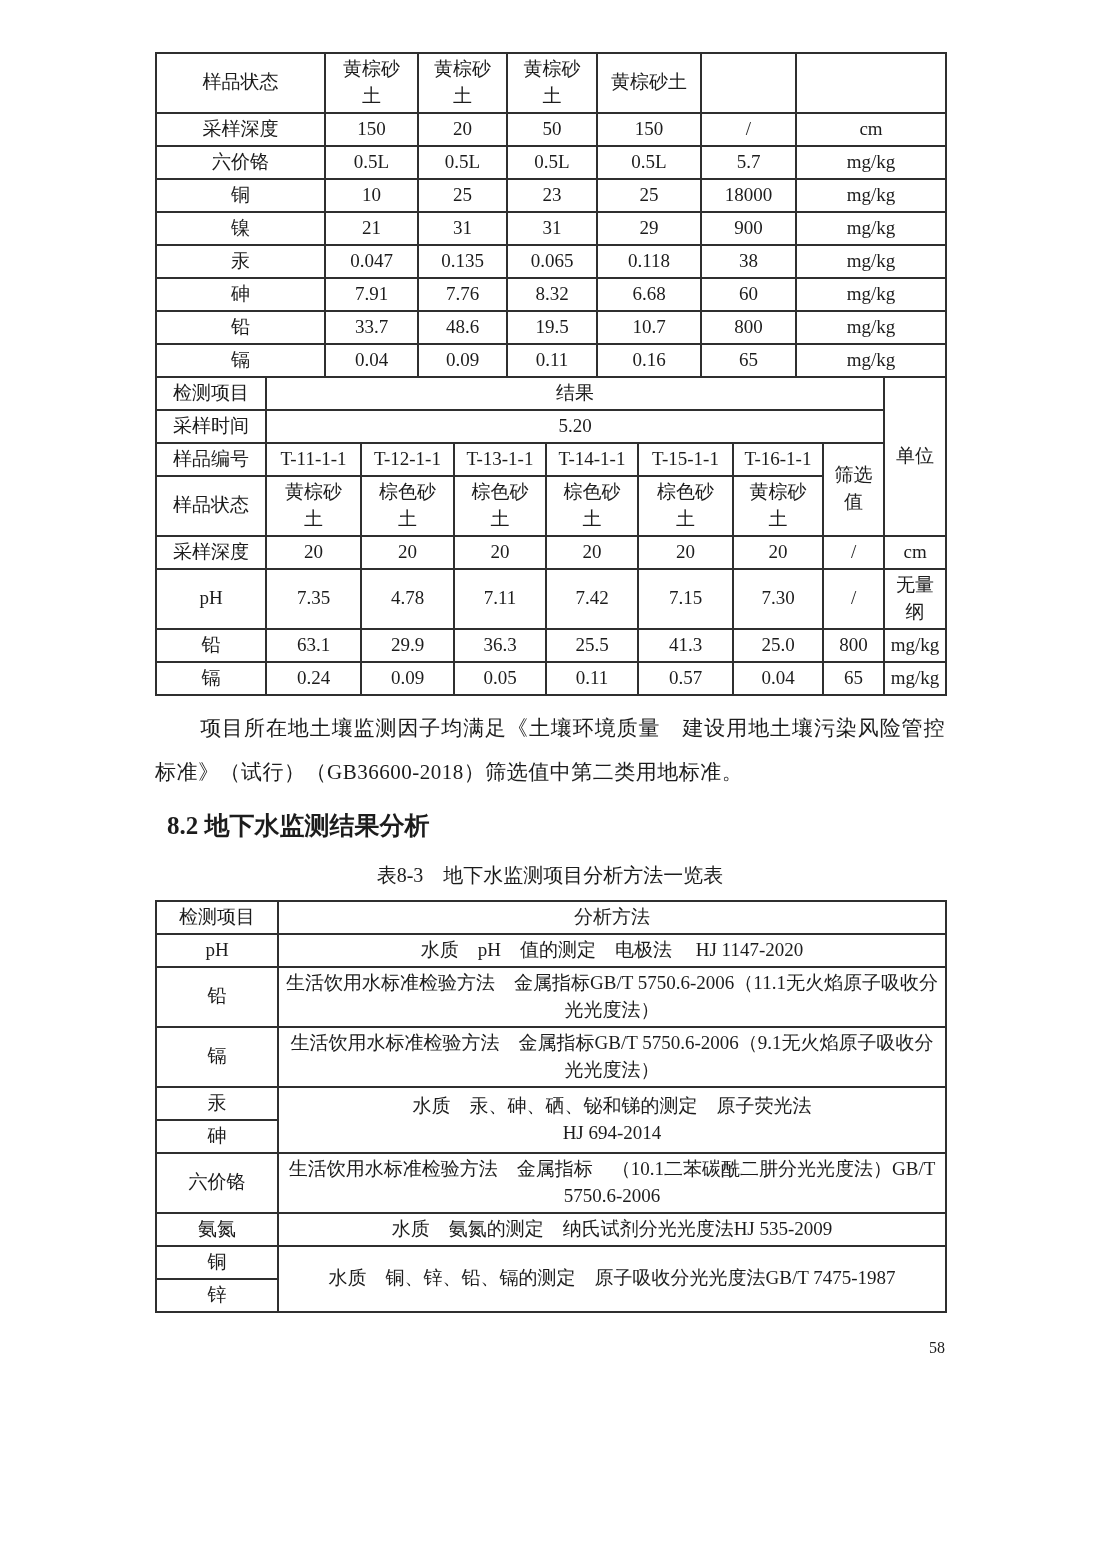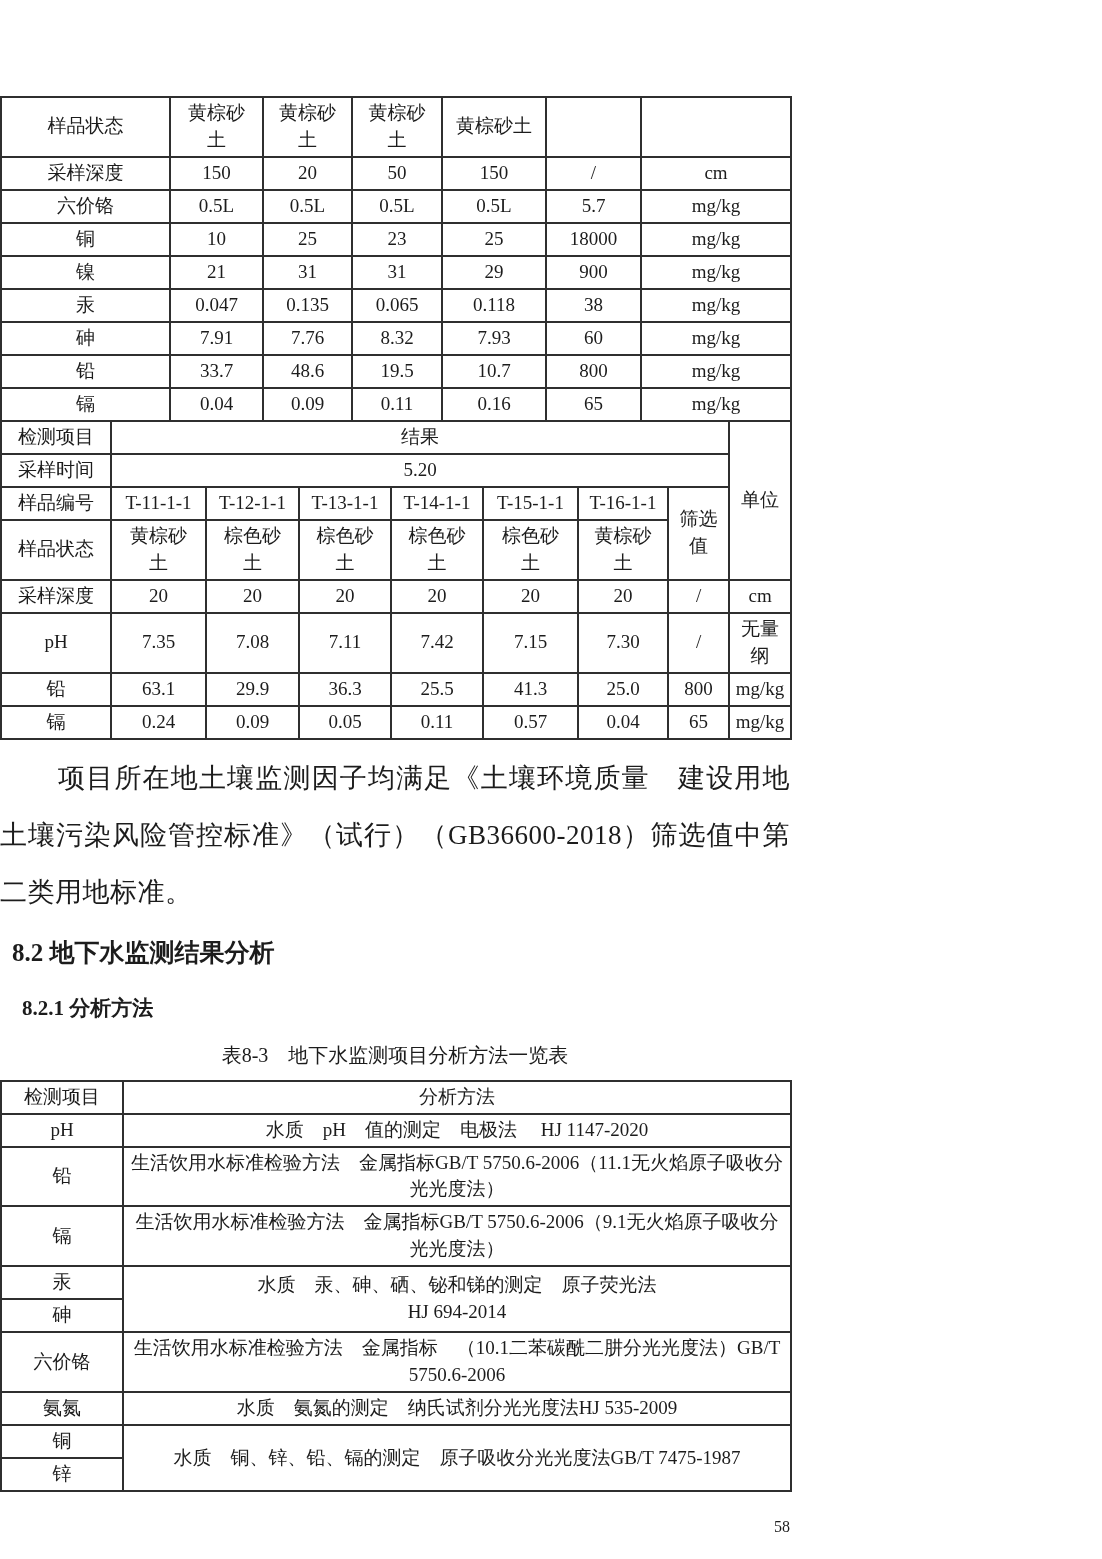--- a/index.html
+++ b/index.html
@@ -1,37 +1,37 @@
 <!DOCTYPE html>
 <html><head>
 <meta charset="utf-8">
 <style>
   html,body { margin:0; padding:0; }
   body {
     width:1102px; height:1559px; background:#ffffff;
     font-family:"Liberation Serif","DejaVu Serif",serif;
     color:#1c1c1c;
   }
-  .content { width:790px; padding-top:96px; }
+  .content { width:790px; margin-left:155px; padding-top:52px; }
 
   table { border-collapse:collapse; table-layout:fixed; width:790px; }
   td {
     border:2px solid #2f2f2f;
     text-align:center; vertical-align:middle;
     font-size:19px; line-height:1.42;
     padding:2px 3px; height:27px;
     white-space:pre-line;
     overflow:hidden;
     word-break:break-all;
   }
   #tableB { margin-top:-2px; }          
 
   .h3 { font-size:21px; font-weight:bold; margin:9px 0 0 18px; }
   .para {
-    font-size:27px; line-height:2.12; letter-spacing:0.5px;
+    font-size:21px; line-height:2.12; letter-spacing:0.5px;
     text-align:justify; text-indent:2.15em; margin:10px 0 0 0;
   }
   .h2 { font-size:25px; font-weight:bold; margin:14px 0 0 12px; }
   .h3b { font-size:21px; font-weight:bold; margin:25px 0 0 22px; }
   .caption { font-size:20px; font-weight:normal; text-align:center; margin:20px 0 11px 0; }
   #tableC td { font-size:19px; }
   .pageno { text-align:right; font-size:16px; margin-top:26px; }
 </style>
 </head>
 <body>
@@ -104,21 +104,21 @@
           <td>0.065</td>
           <td>0.118</td>
           <td>38</td>
           <td>mg/kg</td>
         </tr>
         <tr>
           <td>砷</td>
           <td>7.91</td>
           <td>7.76</td>
           <td>8.32</td>
-          <td>7.93</td>
+          <td>6.68</td>
           <td>60</td>
           <td>mg/kg</td>
         </tr>
         <tr>
           <td>铅</td>
           <td>33.7</td>
           <td>48.6</td>
           <td>19.5</td>
           <td>10.7</td>
           <td>800</td>
@@ -191,21 +191,21 @@
           <td>20</td>
           <td>20</td>
           <td>20</td>
           <td>20</td>
           <td>/</td>
           <td>cm</td>
         </tr>
         <tr>
           <td>pH</td>
           <td>7.35</td>
-          <td>7.08</td>
+          <td>4.78</td>
           <td>7.11</td>
           <td>7.42</td>
           <td>7.15</td>
           <td>7.30</td>
           <td>/</td>
           <td>无量
 纲</td>
         </tr>
         <tr>
           <td>铅</td>
@@ -230,21 +230,20 @@
           <td>mg/kg</td>
         </tr>
       </tbody>
   </table>
 
 
   <p class="para">项目所在地土壤监测因子均满足《土壤环境质量　建设用地土壤污染风险管控标准》（试行）（GB36600-2018）筛选值中第二类用地标准。</p>
 
   <div class="h2">8.2 地下水监测结果分析</div>
 
-  <div class="h3b">8.2.1 分析方法</div>
 
   <div class="caption">表8-3　地下水监测项目分析方法一览表</div>
 
   <table id="tableC">
     <colgroup>
       <col style="width:122px">
         <col style="width:668px">
     </colgroup>
     <tbody>
         <tr>

